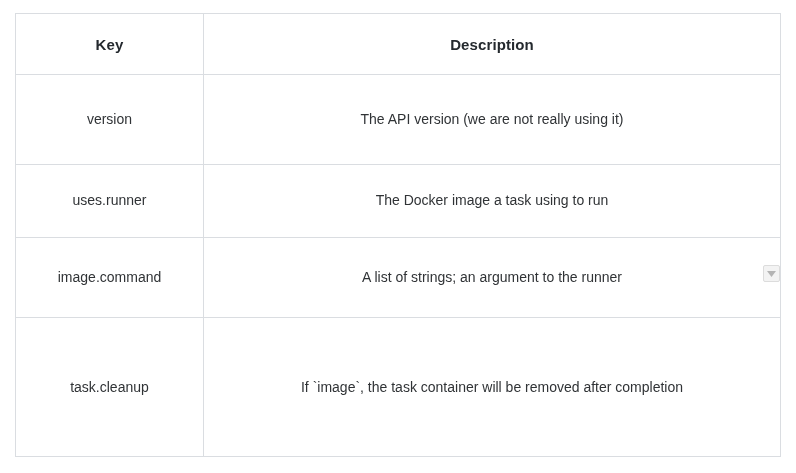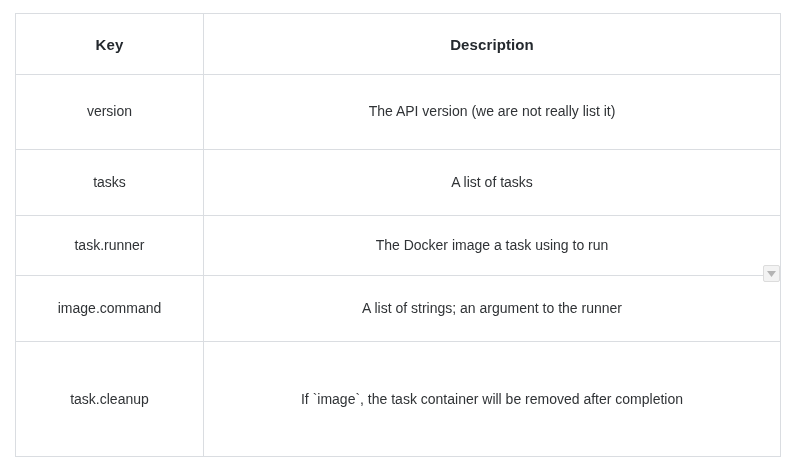--- a/index.html
+++ b/index.html
@@ -112,28 +112,24 @@
       <thead>
         <tr>
           <th>Key</th>
           <th>Description</th>
         </tr>
       </thead>
 
       <tbody>
         <tr class="r0">
           <td>version</td>
-          <td>The API version (we are not really list it)</td>
-        </tr>
-        <tr class="r1">
-          <td>tasks</td>
-          <td>A list of tasks</td>
+          <td>The API version (we are not really using it)</td>
         </tr>
         <tr class="r3">
-          <td>task.runner</td>
+          <td>uses.runner</td>
           <td>The Docker image a task using to run</td>
         </tr>
         <tr class="r4">
           <td>image.command</td>
           <td>A list of strings; an argument to the runner</td>
         </tr>
         <tr class="r5">
           <td>task.cleanup</td>
           <td>If `image`, the task container will be removed after completion</td>
         </tr>

